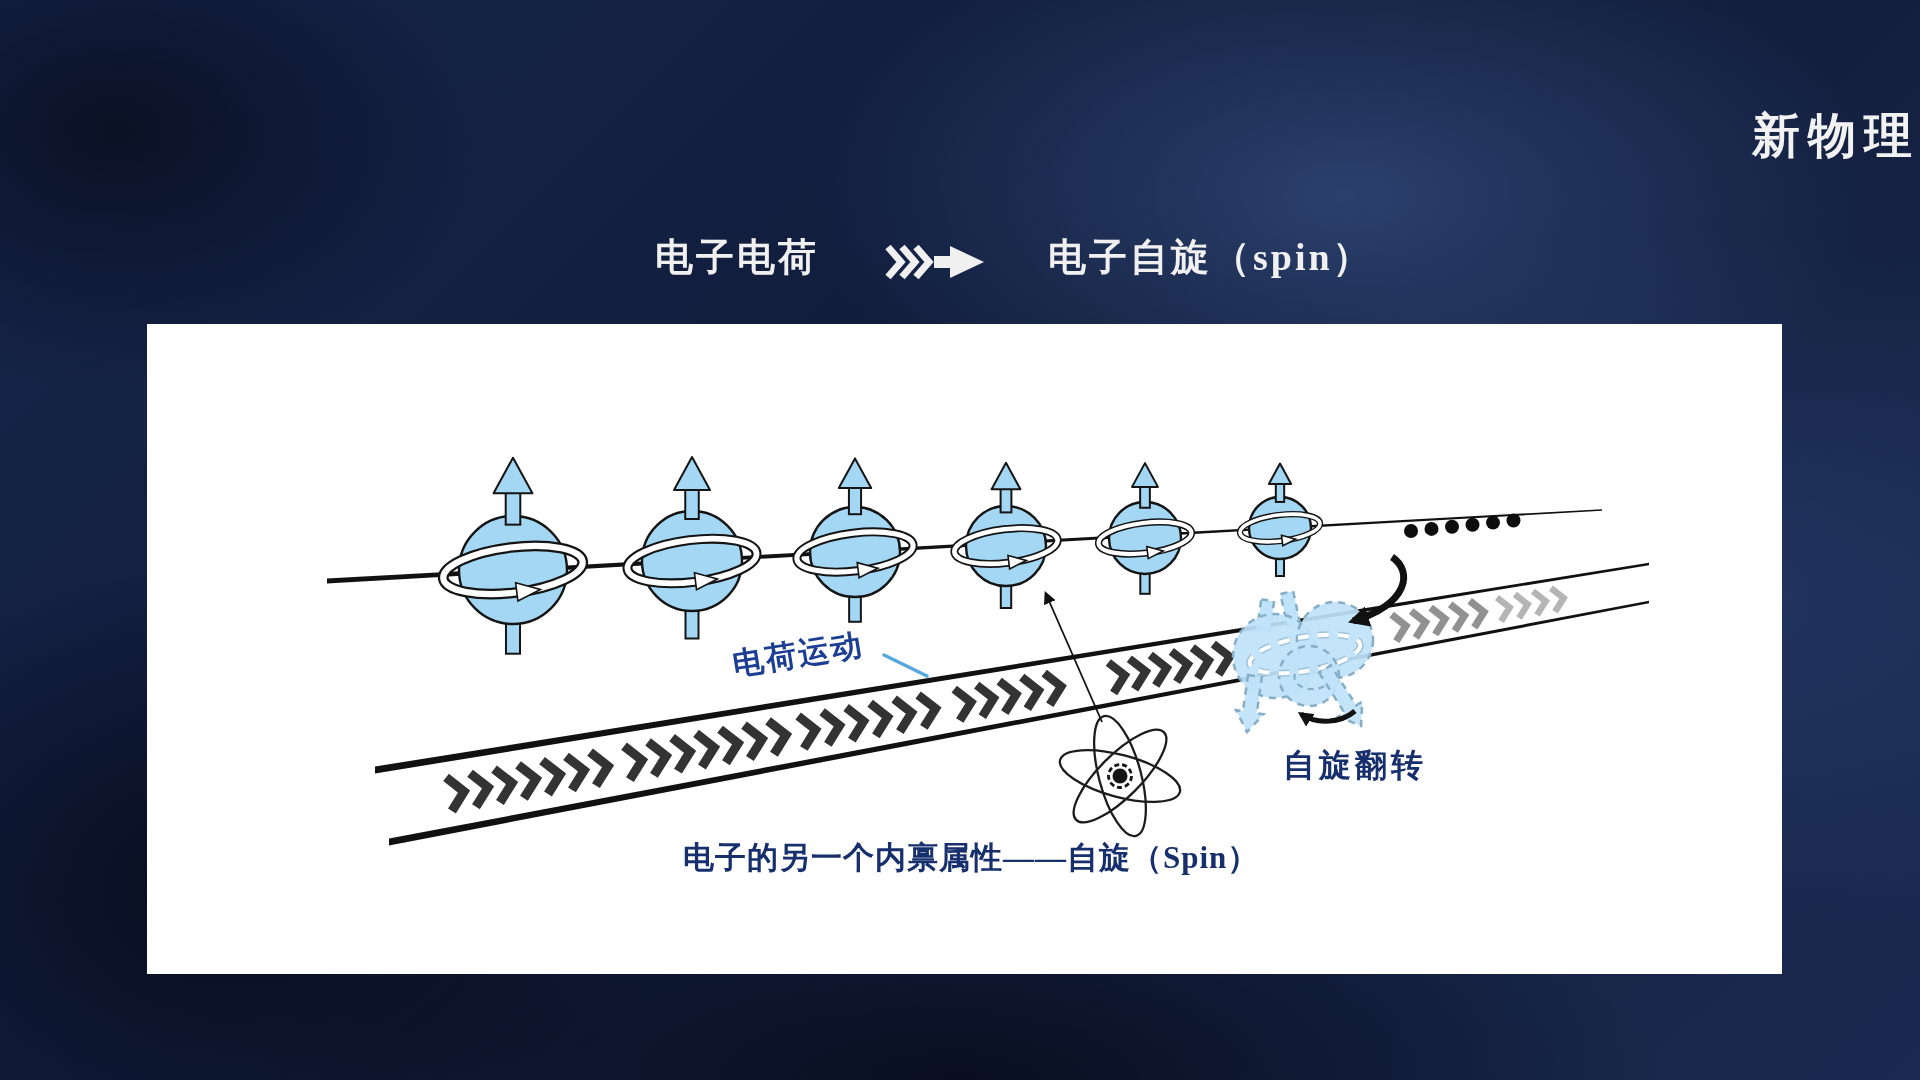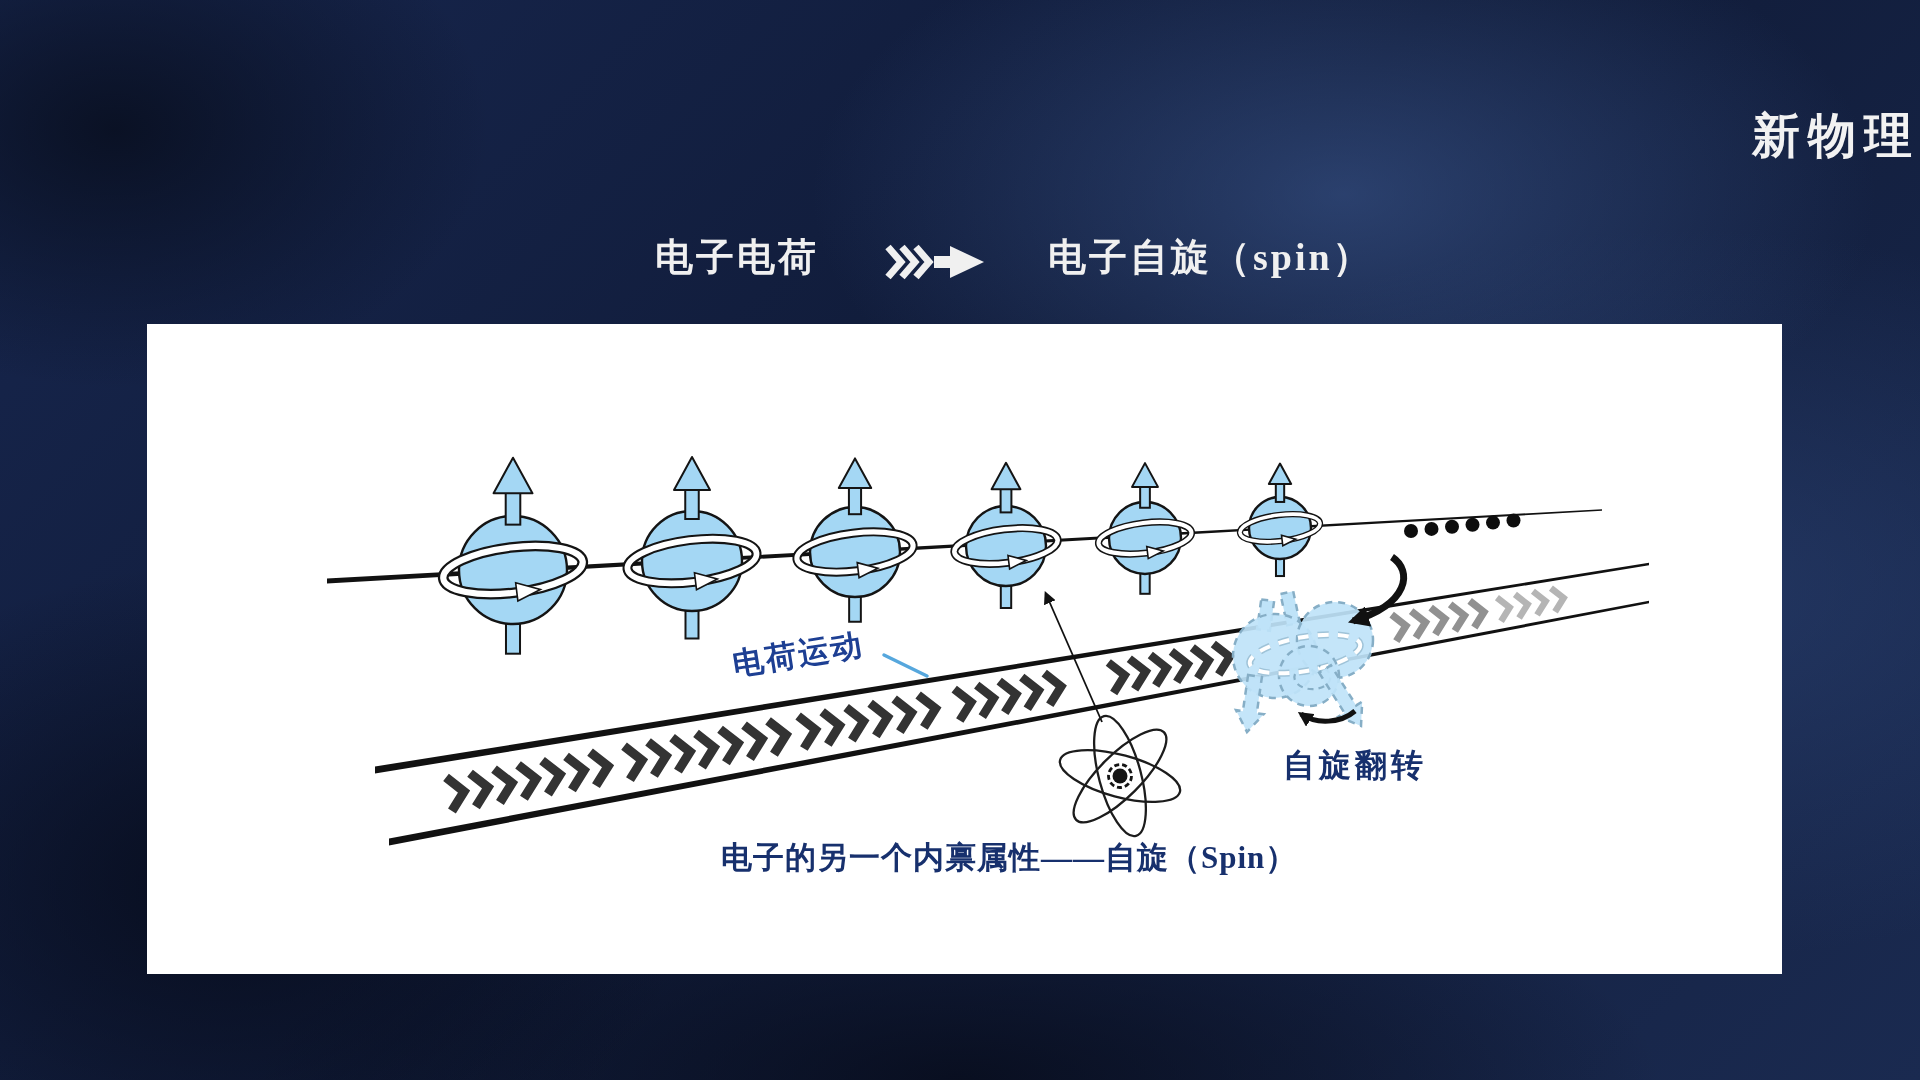--- a/index.html
+++ b/index.html
@@ -27,21 +27,21 @@
   .sub-arrow{position:absolute;left:884px;top:243px;width:104px;height:38px;}
   .panel{
     position:absolute;left:147px;top:324px;width:1635px;height:650px;
     background:#ffffff;
   }
   .panel svg{position:absolute;left:0;top:0;}
   .lbl{position:absolute;font-weight:700;white-space:nowrap;}
   .lbl-charge{left:586px;top:320px;font-size:31px;color:#1d3f93;letter-spacing:2px;
     transform:rotate(-9deg);transform-origin:left center;}
   .lbl-flip{left:1114px;top:420px;font-size:32px;color:#17306d;letter-spacing:4px;margin-left:22px;}
-  .lbl-caption{left:536px;top:513px;font-size:31px;color:#17306d;letter-spacing:1px;margin-left:38px;}
+  .lbl-caption{left:536px;top:513px;font-size:31px;color:#17306d;letter-spacing:1px;}
 </style>
 </head>
 <body>
 
 <div class="slide">
 
   <div class="title">新物理</div>
 
   <span class="sub sub-left">电子电荷</span>
 

